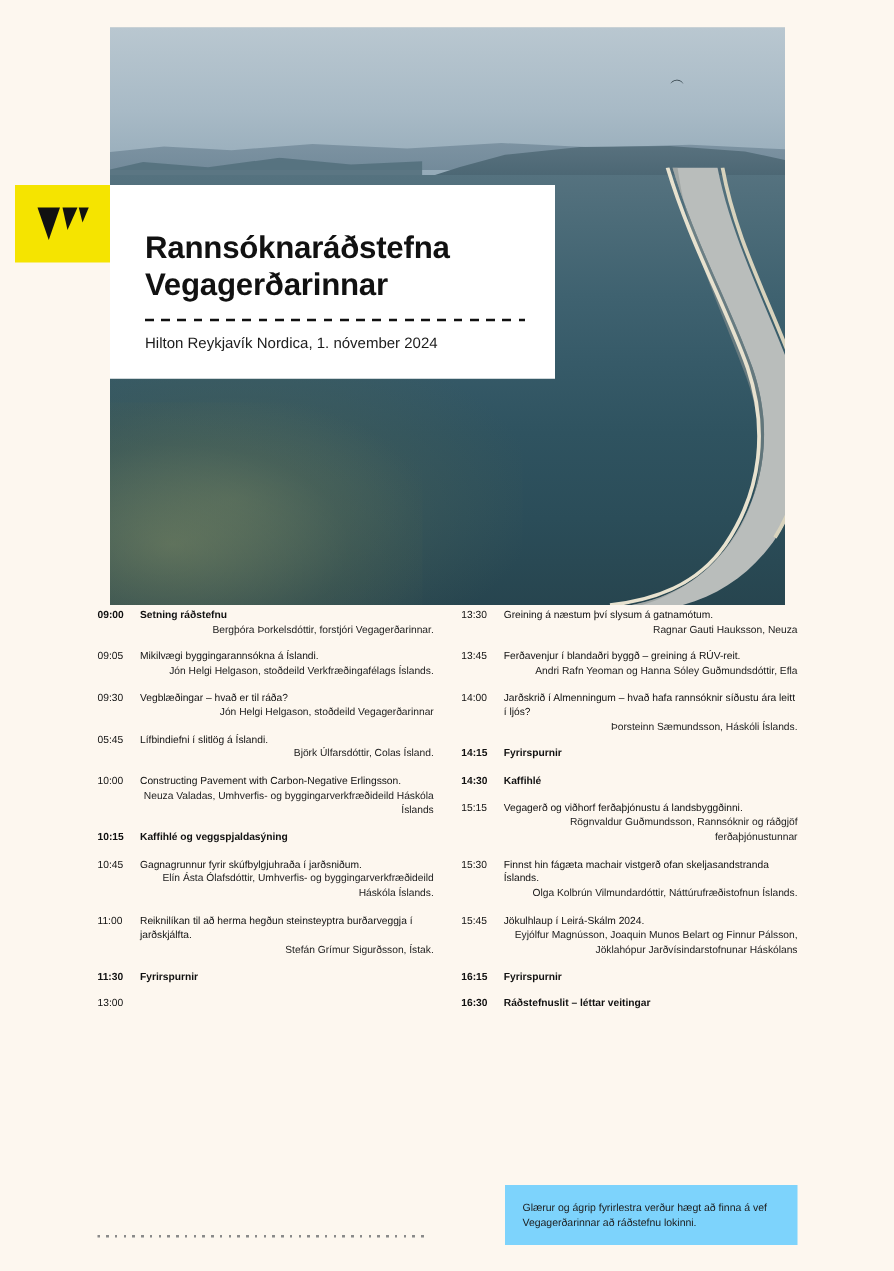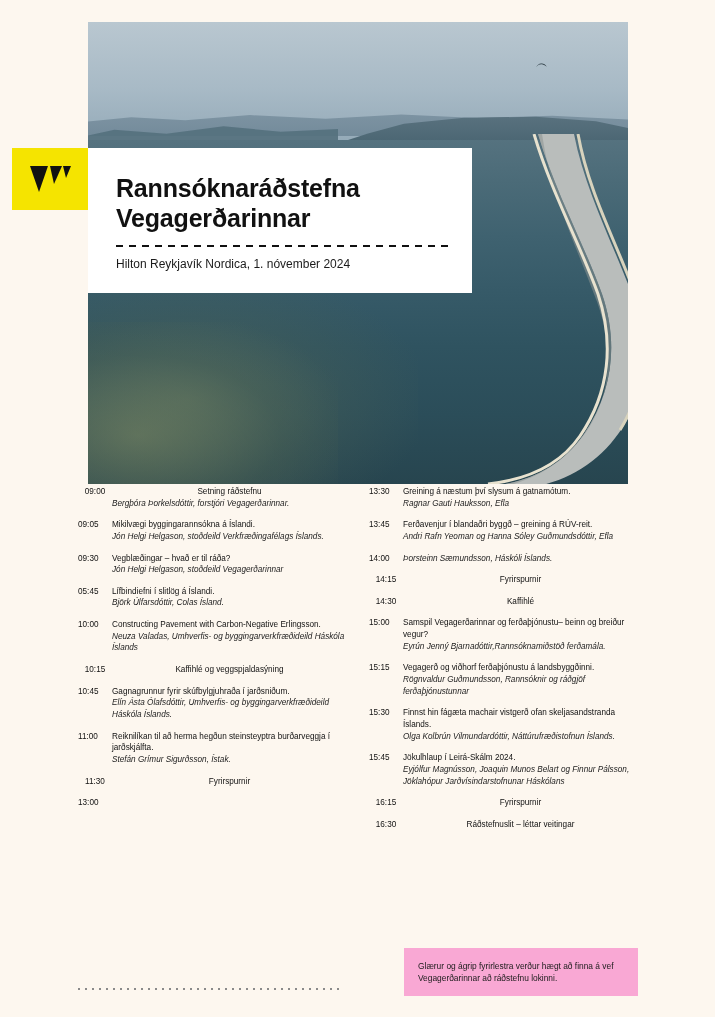--- a/index.html
+++ b/index.html
@@ -78,23 +78,23 @@
     color: #2b3a42;
     font-size: 12px;
     line-height: 10px;
   }
 
   
   .title-card {
     position: absolute;
     left: 88px;
     top: 148px;
-    width: 384px;
+    width: 356px;
     background: #ffffff;
-    padding: 26px 24px 22px 28px;
+    padding: 36px 24px 22px 28px;
     box-sizing: border-box;
   }
   .title-card h1 {
     margin: 0;
     font-size: 25px;
     line-height: 1.18;
     font-weight: bold;
     letter-spacing: -0.2px;
     color: #111;
   }
@@ -138,41 +138,41 @@
     line-height: 1.42;
   }
   .time {
     width: 34px;
     flex: 0 0 34px;
     color: #111;
   }
   .body-col { flex: 1; }
   .entry .ttl { color: #111; }
   .entry .who {
-    font-style: italic;
     color: #222;
+    text-align: right;
   }
   .entry.bold .time,
-  .entry.bold .ttl { font-weight: normal; text-align: center; }
+  .entry.bold .ttl { font-weight: bold; }
 
   .dotted-sep {
     position: absolute;
     left: 78px;
     top: 988px;
     width: 264px;
     height: 2px;
     background-image: repeating-linear-gradient(to right, #8a8a8a 0px, #8a8a8a 2px, transparent 2px, transparent 7px);
   }
 
   .note {
     position: absolute;
     left: 404px;
     top: 948px;
     width: 234px;
-    background: #f9a8d4;
+    background: #7dd3fc;
     padding: 12px 14px;
     box-sizing: border-box;
     font-size: 8.4px;
     line-height: 1.45;
     color: #1b1b1b;
   }
 </style>
 </head>
 <body>
 
@@ -277,53 +277,47 @@
       </div>
       <div class="entry">
         <div class="time">13:00</div>
       </div>
     </div>
   <div class="col" id="col-right">
       <div class="entry">
         <div class="time">13:30</div>
         <div class="body-col">
           <div class="ttl">Greining á næstum því slysum á gatnamótum.</div>
-          <div class="who">Ragnar Gauti Hauksson, Efla</div>
+          <div class="who">Ragnar Gauti Hauksson, Neuza</div>
         </div>
       </div>
       <div class="entry">
         <div class="time">13:45</div>
         <div class="body-col">
           <div class="ttl">Ferðavenjur í blandaðri byggð – greining á RÚV-reit.</div>
           <div class="who">Andri Rafn Yeoman og Hanna Sóley Guðmundsdóttir, Efla</div>
         </div>
       </div>
       <div class="entry">
         <div class="time">14:00</div>
         <div class="body-col">
+          <div class="ttl">Jarðskrið í Almenningum – hvað hafa rannsóknir síðustu ára leitt í ljós?</div>
           <div class="who">Þorsteinn Sæmundsson, Háskóli Íslands.</div>
         </div>
       </div>
       <div class="entry bold">
         <div class="time">14:15</div>
         <div class="body-col">
           <div class="ttl">Fyrirspurnir</div>
         </div>
       </div>
       <div class="entry bold">
         <div class="time">14:30</div>
         <div class="body-col">
           <div class="ttl">Kaffihlé</div>
-        </div>
-      </div>
-      <div class="entry">
-        <div class="time">15:00</div>
-        <div class="body-col">
-          <div class="ttl">Samspil Vegagerðarinnar og ferðaþjónustu– beinn og breiður vegur?</div>
-          <div class="who">Eyrún Jenný Bjarnadóttir,Rannsóknamiðstöð ferðamála.</div>
         </div>
       </div>
       <div class="entry">
         <div class="time">15:15</div>
         <div class="body-col">
           <div class="ttl">Vegagerð og viðhorf ferðaþjónustu á landsbyggðinni.</div>
           <div class="who">Rögnvaldur Guðmundsson, Rannsóknir og ráðgjöf ferðaþjónustunnar</div>
         </div>
       </div>
       <div class="entry">

